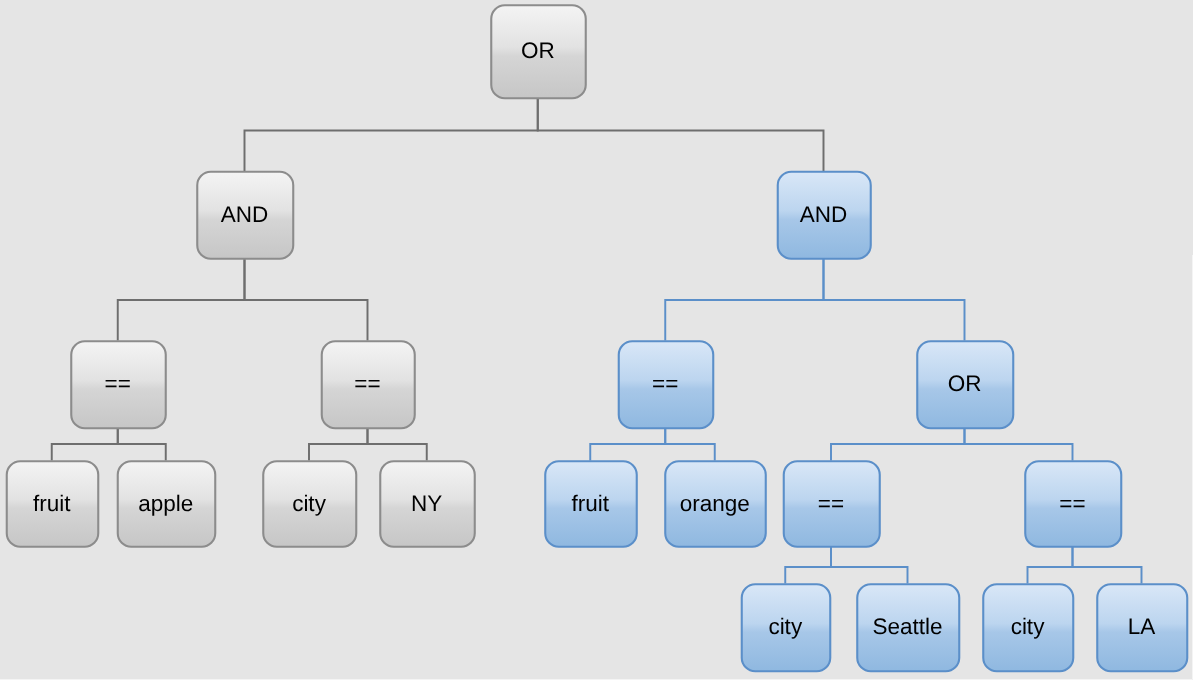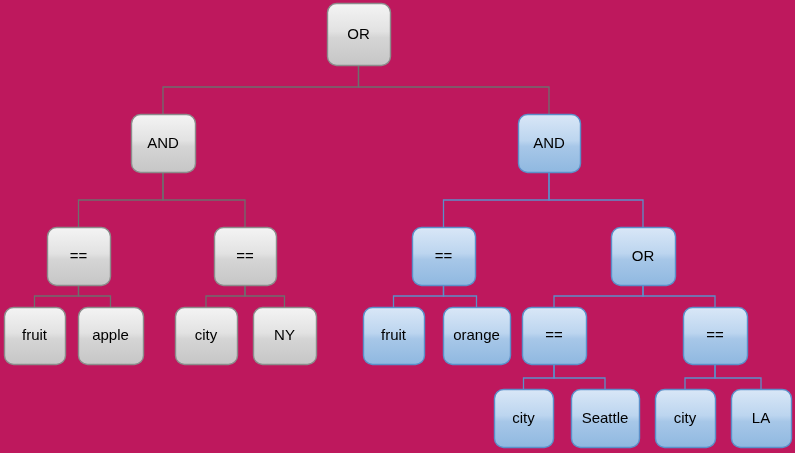--- a/index.html
+++ b/index.html
@@ -10,21 +10,21 @@
   body {
     width: 795px;
     height: 453px;
     font-family: "Liberation Sans", sans-serif;
     overflow: hidden;
   }
   #diagram-root {
     position: relative;
     width: 795px;
     height: 453px;
-    background: #be185d;
+    background: #e5e5e5;
   }
   svg#tree-svg {
     display: block;
     width: 795px;
     height: 453px;
   }
   .node-label {
     font-family: "Liberation Sans", sans-serif;
     font-size: 15px;
     fill: #000000;

